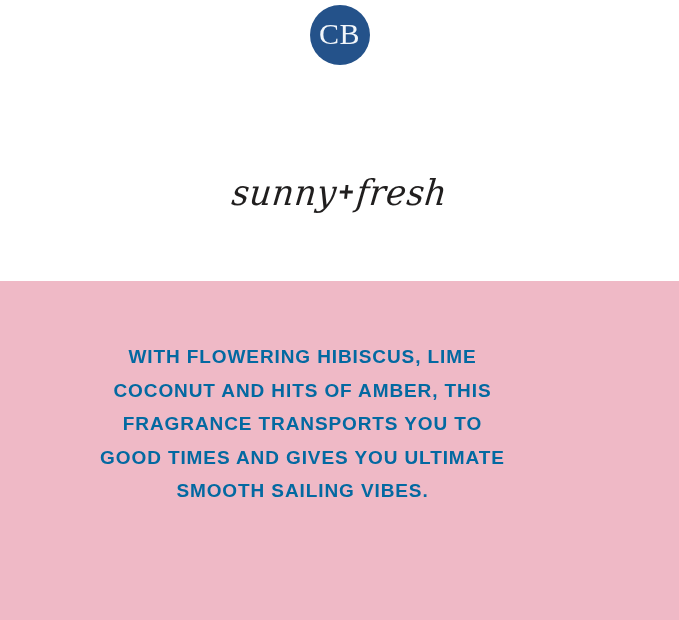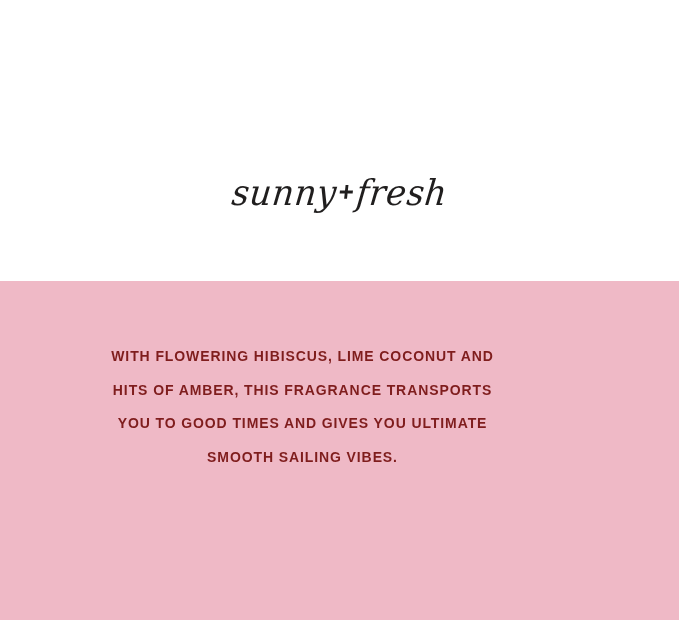--- a/index.html
+++ b/index.html
@@ -123,34 +123,37 @@
   }
   .description-text {
     position: absolute;
     left: 0;
     top: 59px;
     width: 605px;
     padding: 0 95px;
     box-sizing: border-box;
     text-align: center;
     font-family: "Liberation Sans", sans-serif;
-    font-size: 14px;
+    font-size: 19px;
     font-weight: 700;
-    color: #7f1d1d;
+    color: #0369a1;
     letter-spacing: 0.9px;
     line-height: 33.5px;
   }
 </style>
 </head>
 <body>
 
 <div class="product-card">
 
   <div class="top-section">
 
+    <div class="brand-logo">
+      <span class="brand-logo-text">CB</span>
+    </div>
 
 
     <div class="tagline">
       <span>sunny</span><span class="plus">+</span><span>fresh</span>
     </div>
 
   </div>
 
   <div class="description-panel">
     <div class="description-text">WITH FLOWERING HIBISCUS, LIME COCONUT AND HITS OF AMBER, THIS FRAGRANCE TRANSPORTS YOU TO GOOD TIMES AND GIVES YOU ULTIMATE SMOOTH SAILING VIBES.</div>

